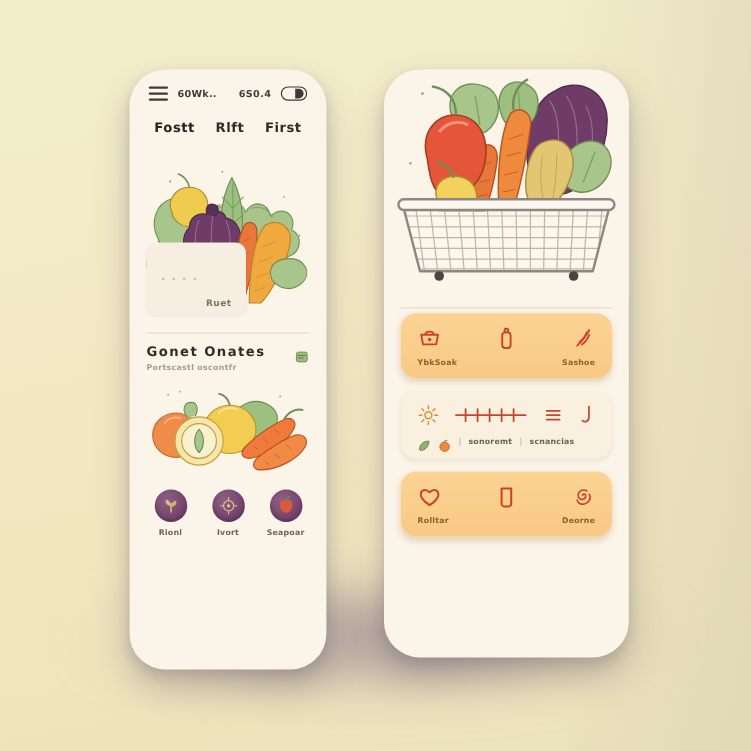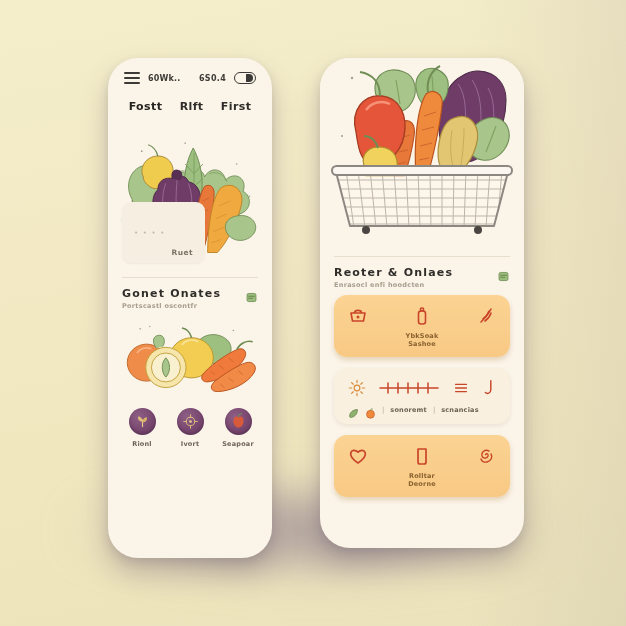--- a/index.html
+++ b/index.html
@@ -133,21 +133,21 @@
   .card.orange {
     background: linear-gradient(180deg, #fbd393 0%, #f8c984 100%);
     box-shadow: 0 3px 5px rgba(180,135,72,0.30);
   }
   .card.cream {
     background: #f9f0df;
     box-shadow: 0 2px 4px rgba(170,150,120,0.18);
   }
   .card-icons { display: flex; justify-content: space-between; align-items: center; }
   .card-icons svg { display: block; }
-  .card-labels { display: flex; justify-content: space-between; align-items: center; margin-top: 6px; flex-direction: column; }
+  .card-labels { display: flex; justify-content: space-between; align-items: center; margin-top: 6px; }
   .card-label { font-size: 6.5px; font-weight: 700; color: #8a6130; letter-spacing: .2px; }
   .card-label.mid { visibility: hidden; }
 
   .meta-row { display: flex; align-items: center; gap: 6px; margin-top: 7px; }
   .meta-row .mini { width: 11px; height: 11px; flex: 0 0 auto; }
   .meta-text { font-size: 6.5px; color: #6a6154; font-weight: 700; letter-spacing: .2px; }
   .meta-sep { color: #b9ae9b; font-size: 7px; }
 </style>
 </head>
 <body>
@@ -408,32 +408,20 @@
           <rect x="12" y="108" width="180" height="9" rx="4.5" fill="#fbf7f0" stroke="#8d8781" stroke-width="2"></rect>
 
           <circle cx="46" cy="172" r="4" fill="#4a4540"></circle>
           <circle cx="158" cy="172" r="4" fill="#4a4540"></circle>
         </g>
       </svg>
     </div>
 
     <div class="divider"></div>
 
-    <div class="section-head">
-      <div class="txt">
-        <div class="section-title">Reoter &amp; Onlaes</div>
-        <div class="section-sub">Enrasocl enfi hoodcten</div>
-      </div>
-      <span class="leaf-badge">
-        <svg viewBox="0 0 16 16">
-            <rect x="2.5" y="3" width="11" height="10" rx="2" fill="#9bbd7c" stroke="#6f8d55" stroke-width="1"></rect>
-            <path d="M4.5 6.5h7M4.5 9h5" stroke="#5f7a47" stroke-width="1" stroke-linecap="round"></path>
-          </svg>
-      </span>
-    </div>
 
     <div class="cards">
 
       <div class="card orange">
         <div class="card-icons">
           <span>
             <svg width="20" height="20" viewBox="0 0 20 20" fill="none" stroke="#c9452a" stroke-width="1.6" stroke-linejoin="round">
               <path d="M3 7 H17 L15.5 15 H4.5 Z"></path>
                 <path d="M6.5 7 C6.5 3.5 13.5 3.5 13.5 7"></path>
               <circle cx="10" cy="11" r="1.5" fill="#c9452a" stroke="none"></circle>

